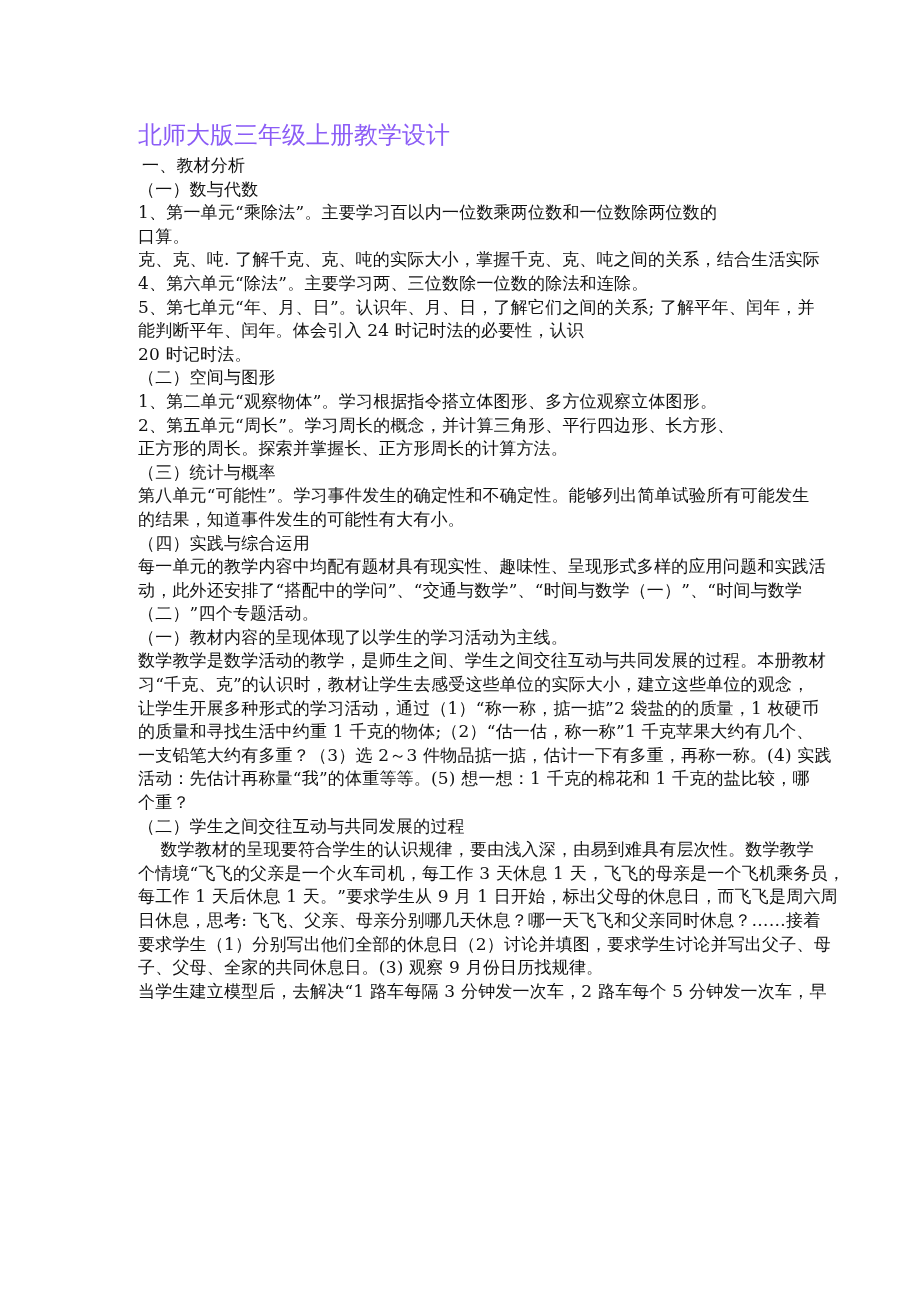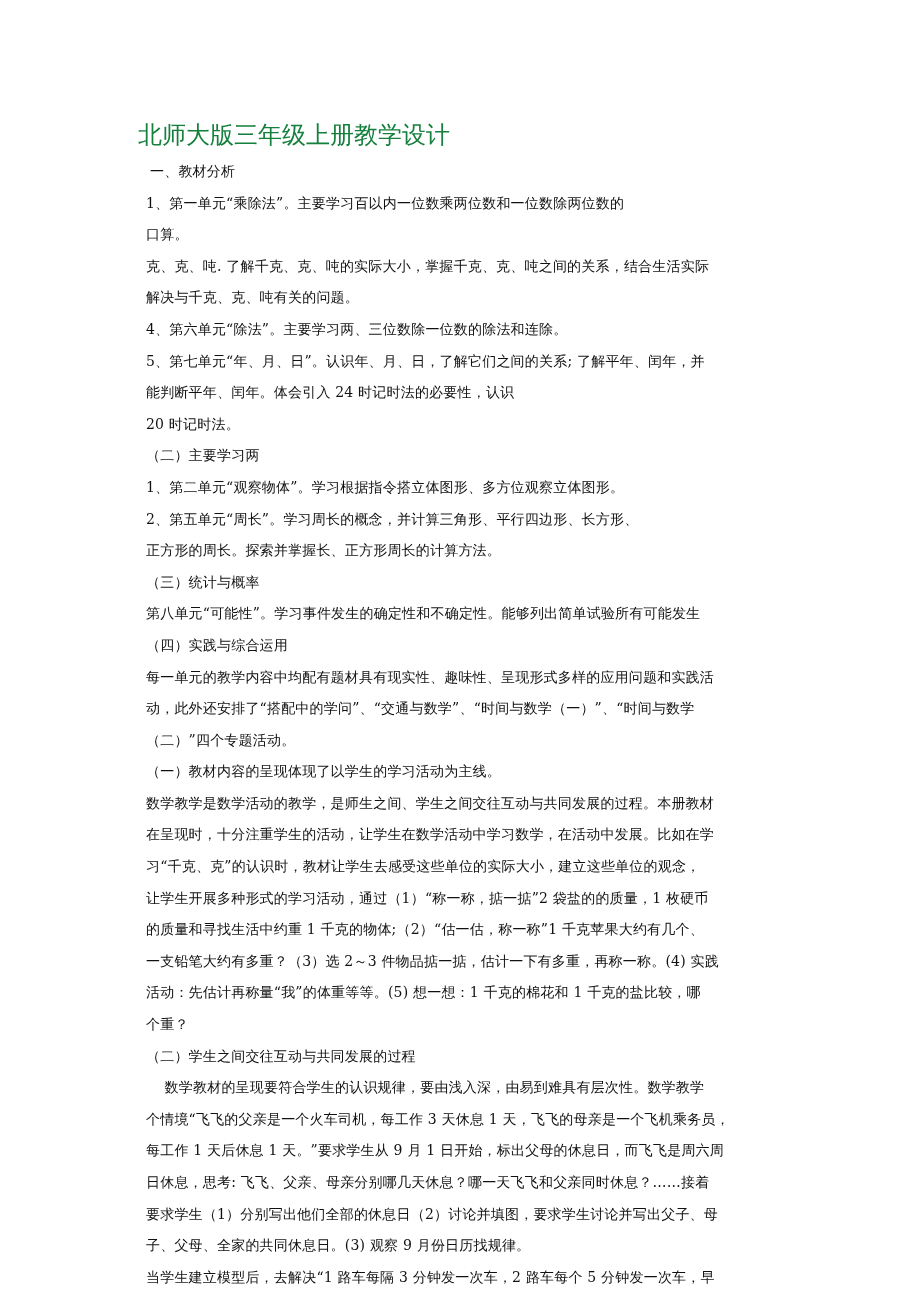--- a/index.html
+++ b/index.html
@@ -5,56 +5,56 @@
   html, body { margin: 0; padding: 0; background: #ffffff; }
   body { width: 920px; height: 1302px; position: relative; overflow: hidden; }
   .page {
     position: absolute; left: 138px; top: 118px; width: 646px;
     font-family: "DejaVu Serif", "Liberation Serif", serif;
     color: #111111;
   }
   .title {
     font-family: "DejaVu Sans", "Liberation Sans", sans-serif;
     font-size: 24px; line-height: 34px; margin: 0 0 2px 0; font-weight: normal;
-    color: #15803d; letter-spacing: 0px;
+    color: #8b5cf6; letter-spacing: 0px;
   }
   .line {
-    font-size: 14px; line-height: 23.6px; margin: 8px; white-space: nowrap;
+    font-size: 17px; line-height: 23.6px; margin: 0; white-space: nowrap;
     letter-spacing: 0.2px;
   }
   .indent1 { padding-left: 4px; }
 </style>
 </head>
 <body>
 
 <div class="page">
   <h1 class="title">北师大版三年级上册教学设计</h1>
   <div>
     <p class="line indent1"> 一、教材分析</p>
+    <p class="line">（一）数与代数</p>
     <p class="line">1、第一单元“乘除法”。主要学习百以内一位数乘两位数和一位数除两位数的</p>
     <p class="line">口算。</p>
     <p class="line">克、克、吨. 了解千克、克、吨的实际大小，掌握千克、克、吨之间的关系，结合生活实际</p>
-    <p class="line">解决与千克、克、吨有关的问题。</p>
     <p class="line">4、第六单元“除法”。主要学习两、三位数除一位数的除法和连除。</p>
     <p class="line">5、第七单元“年、月、日”。认识年、月、日，了解它们之间的关系; 了解平年、闰年，并</p>
     <p class="line">能判断平年、闰年。体会引入 24 时记时法的必要性，认识</p>
     <p class="line">20 时记时法。</p>
-    <p class="line">（二）主要学习两</p>
+    <p class="line">（二）空间与图形</p>
     <p class="line">1、第二单元“观察物体”。学习根据指令搭立体图形、多方位观察立体图形。</p>
     <p class="line">2、第五单元“周长”。学习周长的概念，并计算三角形、平行四边形、长方形、</p>
     <p class="line">正方形的周长。探索并掌握长、正方形周长的计算方法。</p>
     <p class="line">（三）统计与概率</p>
     <p class="line">第八单元“可能性”。学习事件发生的确定性和不确定性。能够列出简单试验所有可能发生</p>
+    <p class="line">的结果，知道事件发生的可能性有大有小。</p>
     <p class="line">（四）实践与综合运用</p>
     <p class="line">每一单元的教学内容中均配有题材具有现实性、趣味性、呈现形式多样的应用问题和实践活</p>
     <p class="line">动，此外还安排了“搭配中的学问”、“交通与数学”、“时间与数学（一）”、“时间与数学</p>
     <p class="line">（二）”四个专题活动。</p>
     <p class="line">（一）教材内容的呈现体现了以学生的学习活动为主线。</p>
     <p class="line">数学教学是数学活动的教学，是师生之间、学生之间交往互动与共同发展的过程。本册教材</p>
-    <p class="line">在呈现时，十分注重学生的活动，让学生在数学活动中学习数学，在活动中发展。比如在学</p>
     <p class="line">习“千克、克”的认识时，教材让学生去感受这些单位的实际大小，建立这些单位的观念，</p>
     <p class="line">让学生开展多种形式的学习活动，通过（1）“称一称，掂一掂”2 袋盐的的质量，1 枚硬币</p>
     <p class="line">的质量和寻找生活中约重 1 千克的物体;（2）“估一估，称一称”1 千克苹果大约有几个、</p>
     <p class="line">一支铅笔大约有多重？（3）选 2～3 件物品掂一掂，估计一下有多重，再称一称。(4) 实践</p>
     <p class="line">活动：先估计再称量“我”的体重等等。(5) 想一想：1 千克的棉花和 1 千克的盐比较，哪</p>
     <p class="line">个重？</p>
     <p class="line">（二）学生之间交往互动与共同发展的过程</p>
     <p class="line" style="white-space: pre;">    数学教材的呈现要符合学生的认识规律，要由浅入深，由易到难具有层次性。数学教学</p>
     <p class="line">个情境“飞飞的父亲是一个火车司机，每工作 3 天休息 1 天，飞飞的母亲是一个飞机乘务员，</p>
     <p class="line">每工作 1 天后休息 1 天。”要求学生从 9 月 1 日开始，标出父母的休息日，而飞飞是周六周</p>

